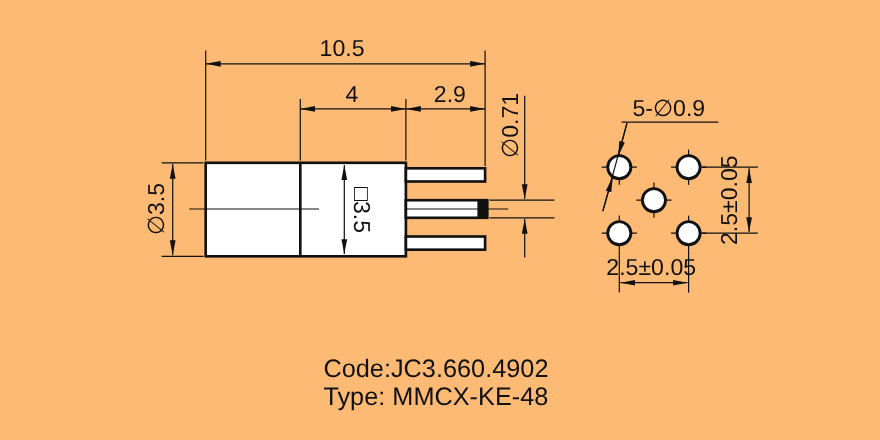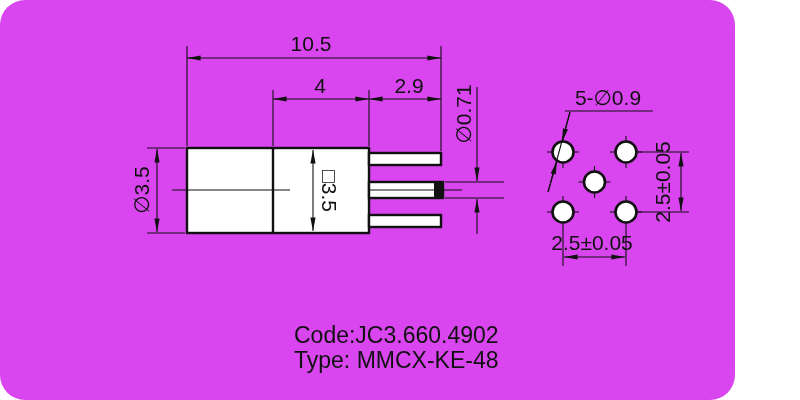--- a/index.html
+++ b/index.html
@@ -1,17 +1,17 @@
 <!DOCTYPE html>
 <html><head>
 <meta charset="utf-8">
 <style>
   html,body{margin:0;padding:0;background:#ffffff;}
-  .stage{position:relative;width:735px;height:400px;background:#d946ef;overflow:hidden;
-         font-family:"Liberation Sans", sans-serif;border-radius:25px;}
+  .stage{position:relative;width:800px;height:400px;background:#fdba74;overflow:hidden;
+         font-family:"Liberation Sans", sans-serif;}
   svg{position:absolute;left:0;top:0;}
   .outline{fill:#ffffff;stroke:#111111;stroke-width:2.4;}
   .thick{stroke:#111111;stroke-width:2.4;fill:none;}
   .thin{stroke:#111111;stroke-width:1.1;fill:none;}
   .solidfill{fill:#111111;stroke:none;}
   .circlepad{fill:#ffffff;stroke:#111111;stroke-width:2.6;}
   text.dim{font-size:21px;fill:#111111;font-family:"Liberation Sans",sans-serif;}
   text.title{font-size:23px;fill:#111111;font-family:"Liberation Sans",sans-serif;}
 </style>
 </head>

